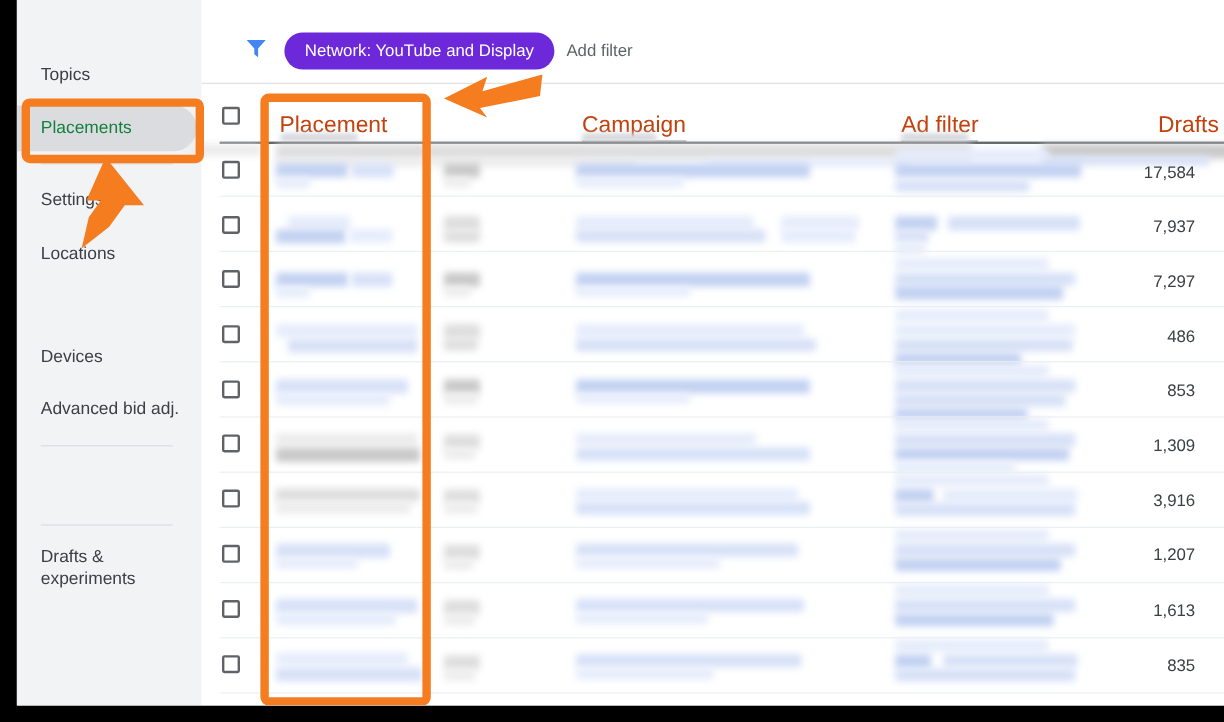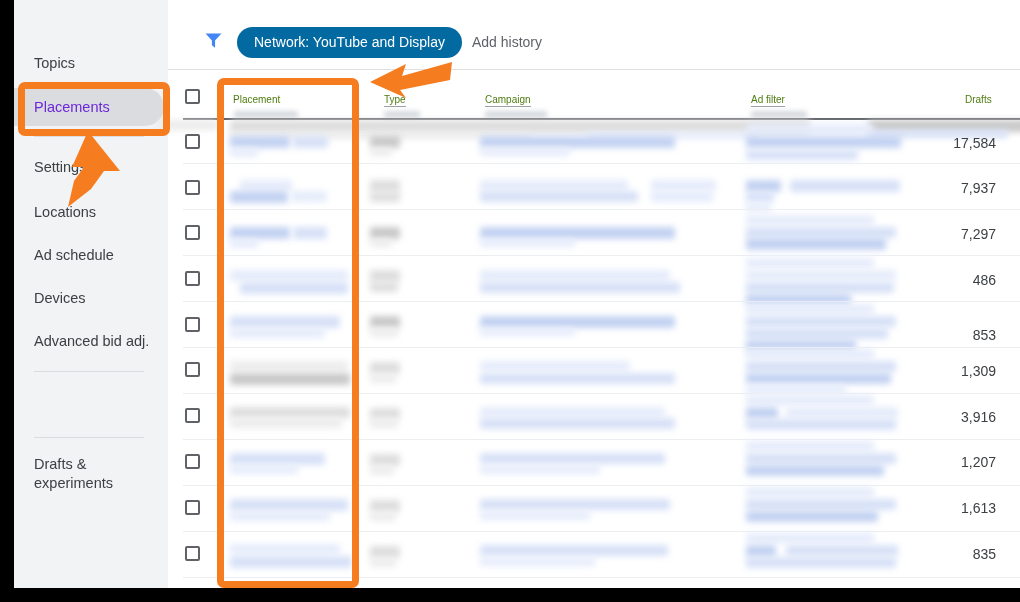--- a/index.html
+++ b/index.html
@@ -26,21 +26,21 @@
   .nav-item{
     position:absolute;left:0;width:154px;
     font-size:14.5px;color:#3c4043;
     padding:0 0 0 20px;
     box-sizing:border-box;
     line-height:18px;
     white-space:nowrap;
   }
   .nav-item.selected{
     background:#dadce0;
-    color:#6d28d9;
+    color:#15803d;
     border-radius:0 20px 20px 0;
     padding-top:10px;padding-bottom:10px;
     width:150px;
   }
   .nav-item.wrap{white-space:normal;line-height:19px;}
   .nav-sep{
     position:absolute;left:20px;width:110px;height:1px;
     background:#dadce0;
   }
   
@@ -52,35 +52,35 @@
   #filterbar{
     position:absolute;left:0;top:0;width:852px;height:70px;
     border-bottom:1px solid #e0e0e0;
     box-sizing:border-box;
   }
   #filter-icon{
     position:absolute;left:35px;top:31px;width:21px;height:19px;
   }
   #filter-chip{
     position:absolute;left:69px;top:27px;height:31px;
-    background:#0369a1;color:#fff;border-radius:16px;
+    background:#6d28d9;color:#fff;border-radius:16px;
     font-size:14px;line-height:31px;padding:0 17px;
     white-space:nowrap;cursor:pointer;
   }
   #add-filter{
     position:absolute;left:304px;top:27px;height:31px;line-height:31px;
     font-size:14px;color:#5f6368;cursor:pointer;white-space:nowrap;
   }
   
   #table{
     position:absolute;left:0;top:70px;width:852px;height:518px;
   }
   .hdr{
     position:absolute;top:0;height:52px;
-    font-size:10px;color:#4d7c0f;
+    font-size:19px;color:#c2410c;
   }
   .hdr span.lbl{
     position:absolute;top:24px;white-space:nowrap;
     border-bottom:1px solid #9aa0a6;
     padding-bottom:1px;
   }
   .hdr.nounderline span.lbl{border-bottom:none;}
   .cb{
     position:absolute;left:17px;
     width:15px;height:15px;border:2px solid #5f6368;border-radius:2px;
@@ -129,55 +129,50 @@
   <div id="sidebar">
 
     <div class="nav-item" style="top:54px"><span>Topics</span></div>
 
     <div class="nav-item selected" style="top:88px"><span>Placements</span></div>
 
     <div class="nav-sep" style="top:136px"></div>
 
     <div class="nav-item" style="top:158px"><span>Settings</span></div>
     <div class="nav-item" style="top:203px"><span>Locations</span></div>
-    <div class="nav-item" style="top:246px"><span>Ad schedule</span></div>
     <div class="nav-item" style="top:289px"><span>Devices</span></div>
     <div class="nav-item" style="top:332px"><span>Advanced bid adj.</span></div>
 
     <div class="nav-sep" style="top:371px"></div>
 
 
     <div class="nav-sep" style="top:437px"></div>
 
     <div class="nav-item wrap" style="top:455px;width:115px"><span>Drafts &amp; experiments</span></div>
   </div>
 
   <div id="main">
 
     <div id="filterbar">
       <svg id="filter-icon" viewBox="0 0 24 24">
         <path d="M2 3 L22 3 L14 12 L14 21 L10 18 L10 12 Z" fill="#4285f4"></path>
       </svg>
       <div id="filter-chip">Network: YouTube and Display</div>
-      <div id="add-filter">Add history</div>
+      <div id="add-filter">Add filter</div>
     </div>
 
     <div id="table">
 
       <div class="cb" style="top:19px"></div>
 
       <div class="hdr nounderline" style="left:0;width:150px">
         <span class="lbl" style="left:65px">Placement</span>
         <div class="hdrblur" style="left:66px;top:41px;width:64px"></div>
       </div>
 
-      <div class="hdr" style="left:0;width:90px">
-        <span class="lbl" style="left:216px">Type</span>
-        <div class="hdrblur" style="left:216px;top:41px;width:36px"></div>
-      </div>
 
       <div class="hdr" style="left:0;width:160px">
         <span class="lbl" style="left:317px">Campaign</span>
         <div class="hdrblur" style="left:317px;top:41px;width:62px"></div>
       </div>
 
       <div class="hdr" style="left:0;width:160px">
         <span class="lbl" style="left:583px">Ad filter</span>
         <div class="hdrblur" style="left:583px;top:41px;width:56px"></div>
       </div>
@@ -268,21 +263,21 @@
         <div class="blur b2" style="left:62px;top:246px;width:110px;height:12px"></div>
         <div class="blur b3" style="left:62px;top:258px;width:95px;height:10px"></div>
         <div class="blur g1" style="left:202px;top:246px;width:30px;height:12px"></div>
         <div class="blur g3" style="left:202px;top:258px;width:28px;height:9px"></div>
         <div class="blur b1" style="left:312px;top:246px;width:195px;height:12px"></div>
         <div class="blur b3" style="left:312px;top:258px;width:95px;height:8px"></div>
         <div class="blur b3" style="left:578px;top:234px;width:128px;height:10px"></div>
         <div class="blur b2" style="left:578px;top:246px;width:150px;height:11px"></div>
         <div class="blur b2" style="left:578px;top:258px;width:142px;height:11px"></div>
         <div class="blur b1" style="left:578px;top:270px;width:110px;height:11px"></div>
-        <div class="clicks" style="top:257px">853</div>
+        <div class="clicks" style="top:247px">853</div>
         <div class="rowline" style="top:277px"></div>
       </div>
 
       <div>
         <div class="cb" style="top:292px"></div>
         <div class="blur g3" style="left:62px;top:291px;width:118px;height:10px"></div>
         <div class="blur g1" style="left:62px;top:303px;width:120px;height:12px"></div>
         <div class="blur g2" style="left:202px;top:292px;width:30px;height:12px"></div>
         <div class="blur g3" style="left:202px;top:304px;width:26px;height:9px"></div>
         <div class="blur b3" style="left:312px;top:291px;width:150px;height:10px"></div>

